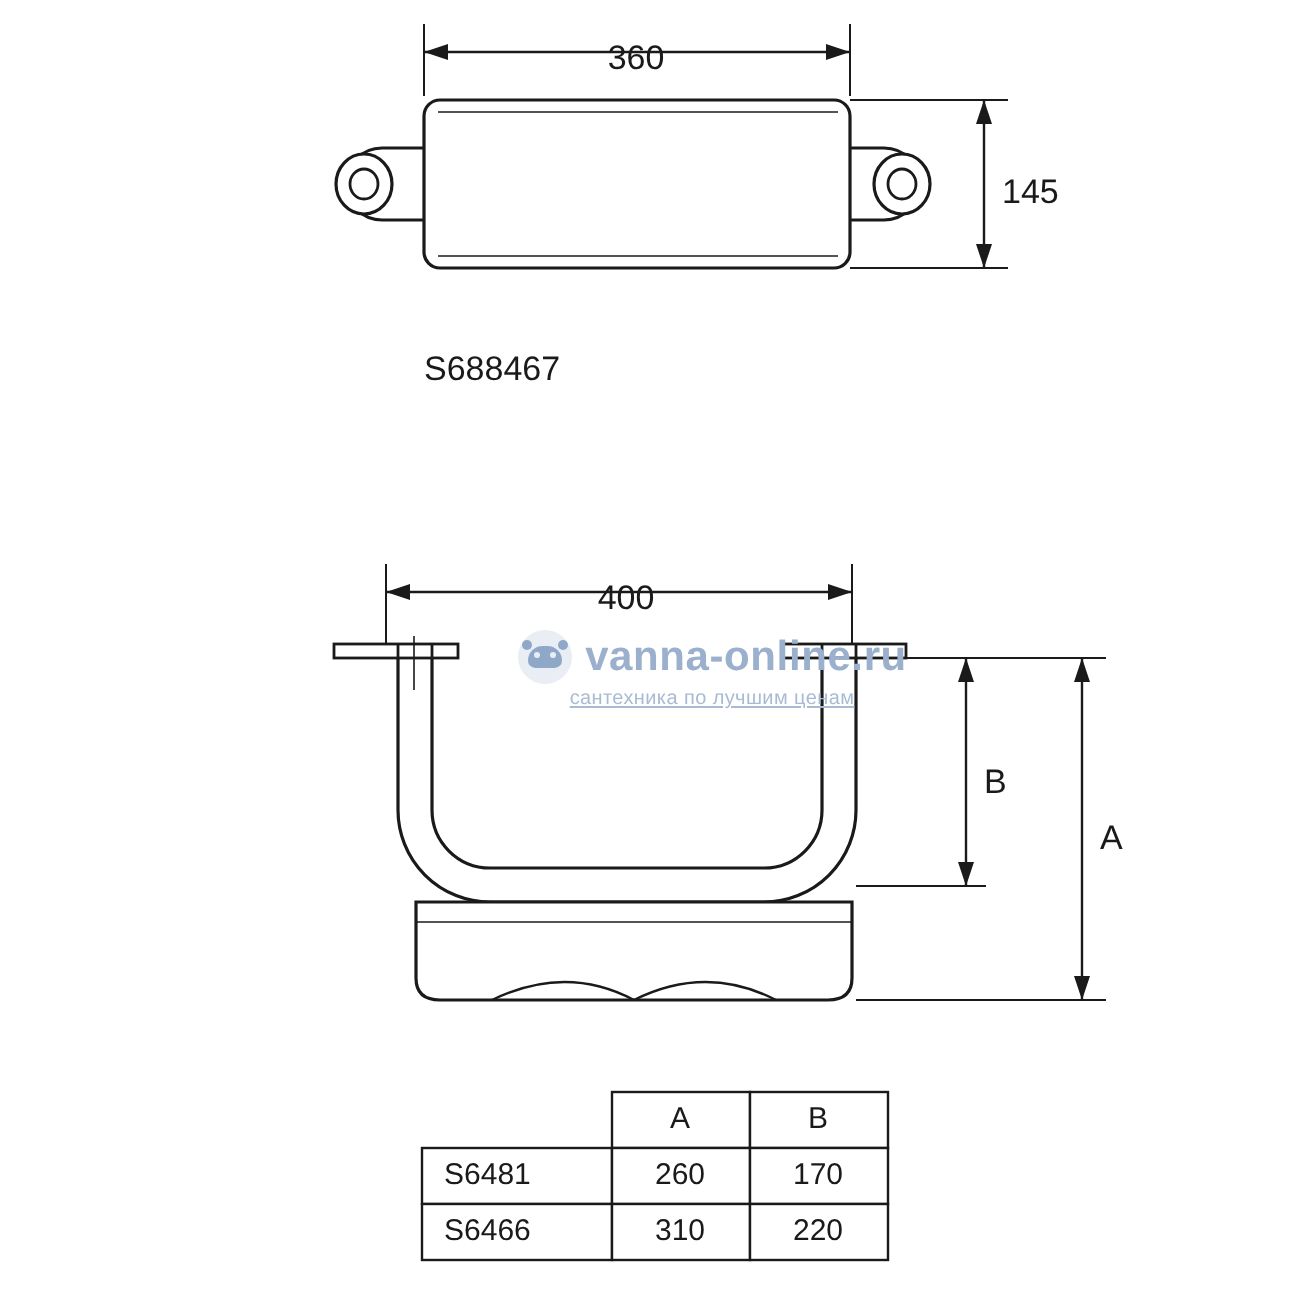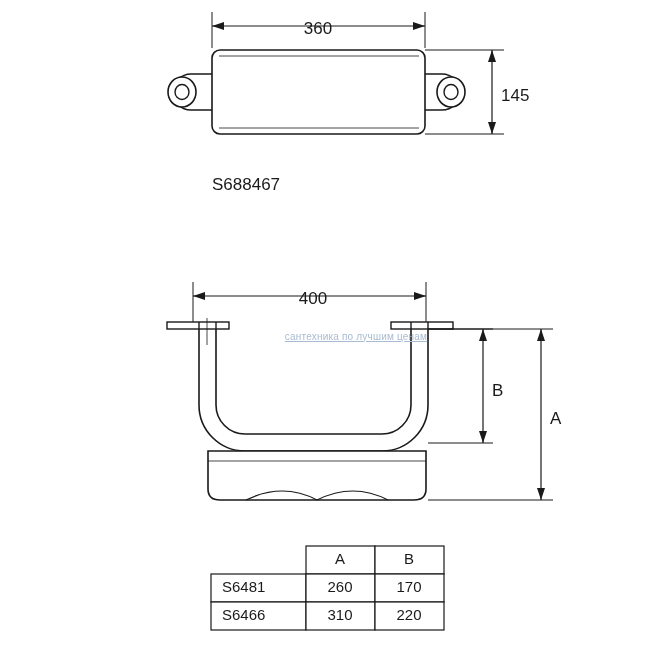--- a/index.html
+++ b/index.html
@@ -220,16 +220,24 @@
     <text class="table-text" x="186" y="588" text-anchor="start" dominant-baseline="middle">S6481</text>
     <text class="table-text" x="304" y="588" text-anchor="middle" dominant-baseline="middle">260</text>
     <text class="table-text" x="373" y="588" text-anchor="middle" dominant-baseline="middle">170</text>
 
     <text class="table-text" x="186" y="616" text-anchor="start" dominant-baseline="middle">S6466</text>
     <text class="table-text" x="304" y="616" text-anchor="middle" dominant-baseline="middle">310</text>
     <text class="table-text" x="373" y="616" text-anchor="middle" dominant-baseline="middle">220</text>
   </svg>
 
   <div class="wm-wrap">
+    <div class="wm-row">
+      <div class="wm-logo">
+        <div class="ear-l"></div>
+        <div class="ear-r"></div>
+        <div class="face"></div>
+      </div>
+      <div class="wm-name">vanna-online.ru</div>
+    </div>
     <div class="wm-sub">сантехника по лучшим ценам</div>
   </div>
 
 </div>
 
 </body></html>

